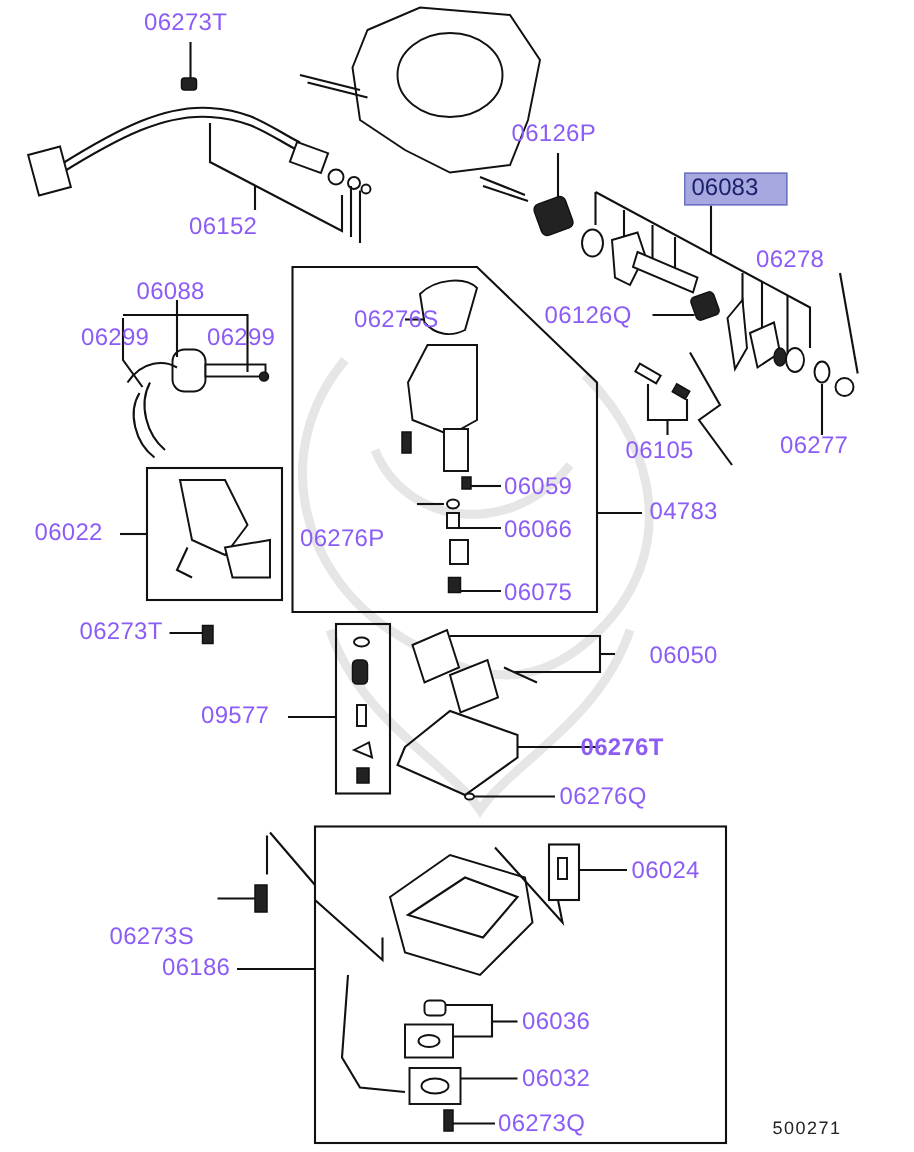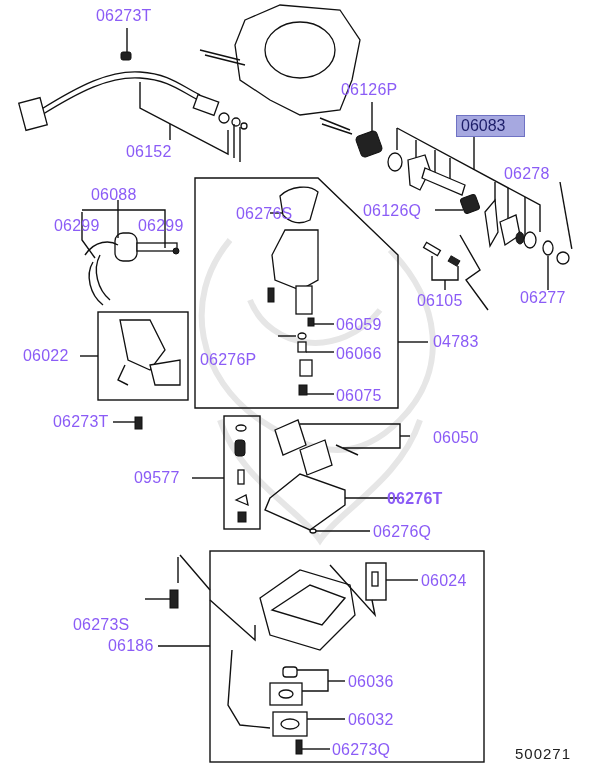--- a/index.html
+++ b/index.html
@@ -3,21 +3,21 @@
 <meta charset="utf-8">
 <style>
   html, body { margin: 0; padding: 0; background: #ffffff; }
   body { width: 609px; height: 768px; position: relative; overflow: hidden;
          font-family: "Liberation Sans", "DejaVu Sans", sans-serif; }
   #diagram { position: absolute; left: 0; top: 0; width: 609px; height: 768px; }
   .lbl { position: absolute; font-size: 16px; color: #8b5cf6; line-height: 16px; white-space: nowrap;
          letter-spacing: 0.2px; cursor: pointer; }
   .lbl-hl { position: absolute; font-size: 16px; line-height: 20px; padding: 0 18px 0 4px;
             background: #a6a8e0; border: 1px solid #6f72c4; color: #1d1e6a; cursor: pointer; }
-  .ref { position: absolute; font-size: 15px; color: #222; letter-spacing: 1px; }
+  .ref { position: absolute; font-size: 12px; color: #222; letter-spacing: 1px; }
   svg .ln { stroke: #111; stroke-width: 1.4; fill: none; }
   svg .pt { stroke: #111; stroke-width: 1.3; fill: #fff; }
   svg .dk { fill: #222; stroke: #111; stroke-width: 1; }
   svg .wm { stroke: #e6e6e6; stroke-width: 6; fill: none; }
 </style>
 </head>
 <body>
 
 <div id="diagram">
 <svg width="609" height="768" viewBox="0 0 609 768">

